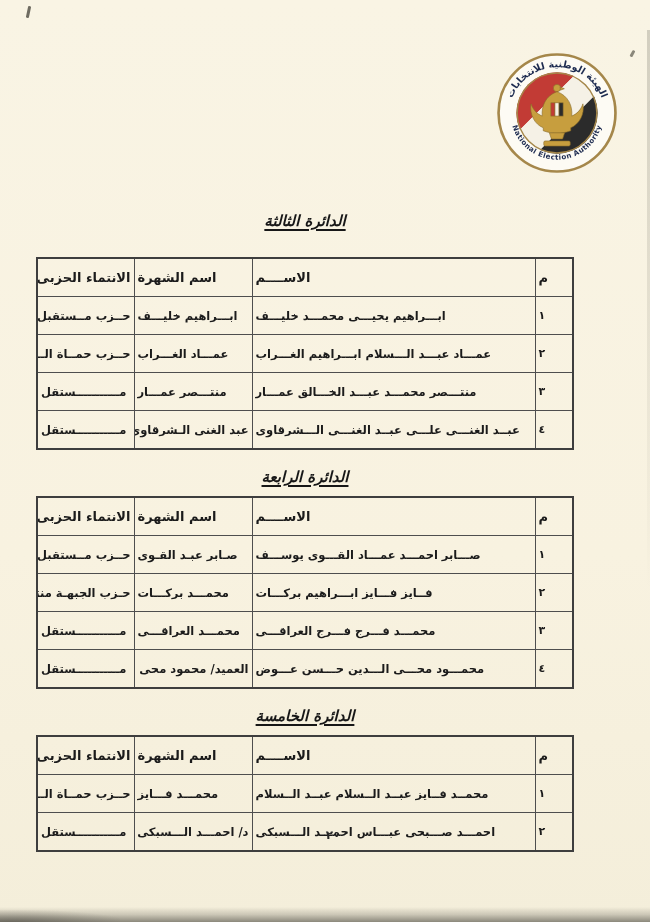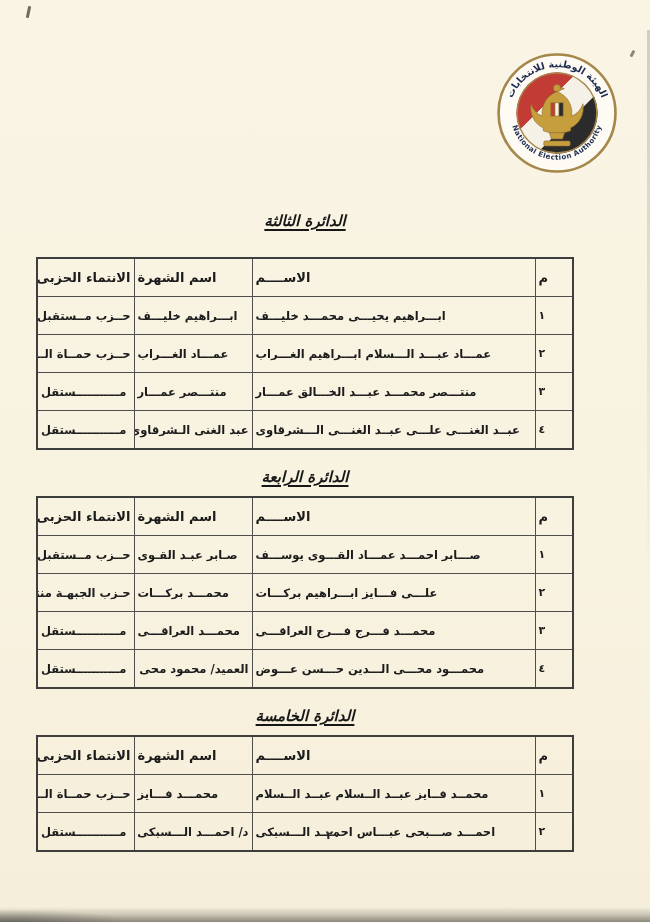--- a/index.html
+++ b/index.html
@@ -178,21 +178,21 @@
       <tbody>
   <tr>
     <td class="num">١</td>
     <td>صـــابر احمـــد عمـــاد القـــوى يوســـف</td>
     <td>صـابر عبـد القـوى</td>
     <td>حــزب مــستقبل وطــن</td>
   </tr>
 
   <tr>
     <td class="num">٢</td>
-    <td>علـــى فـــايز ابـــراهيم بركـــات</td>
+    <td>فــايز فـــايز ابـــراهيم بركـــات</td>
     <td>محمـــد بركـــات</td>
     <td>حـزب الجبهـة منتـــصر</td>
   </tr>
 
   <tr>
     <td class="num">٣</td>
     <td>محمـــد فـــرج فـــرج العراقـــى</td>
     <td>محمـــد العراقـــى</td>
     <td>مـــــــــــستقل</td>
   </tr>

